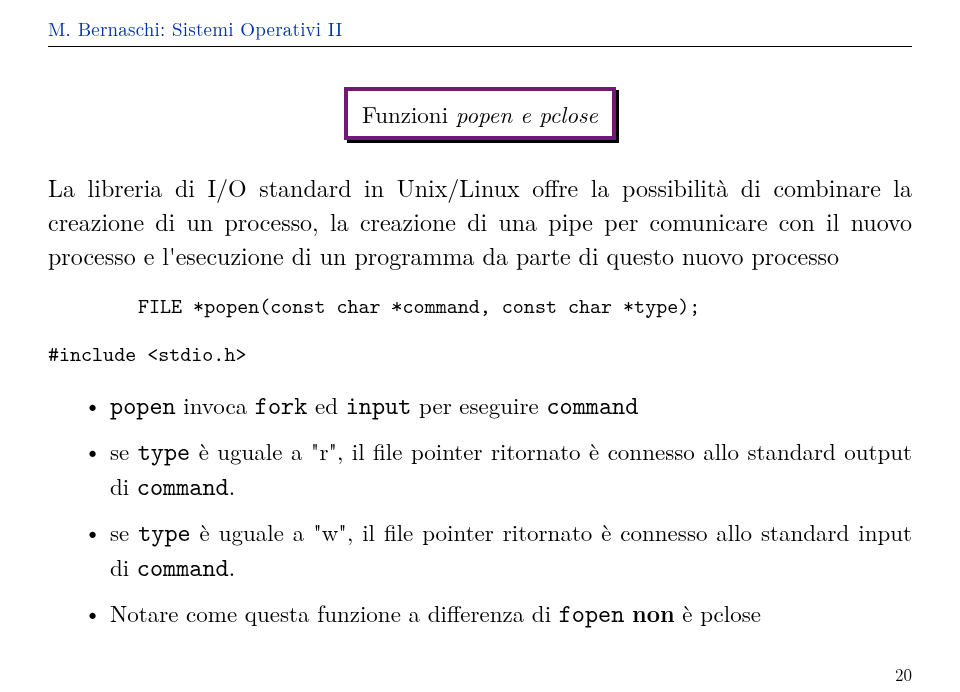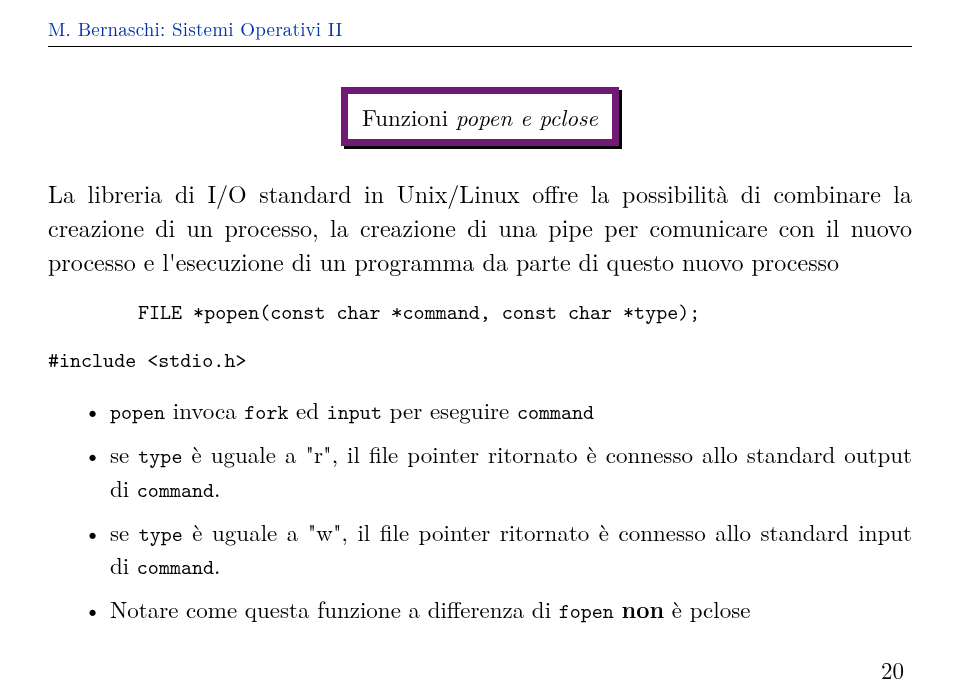--- a/index.html
+++ b/index.html
@@ -29,34 +29,34 @@
     border: 0;
     border-top: 1px solid #000;
     margin: 0 0 40px 0;
   }
   .title-wrap {
     text-align: center;
     margin-bottom: 30px;
   }
   .title-box {
     display: inline-block;
-    border: 7px solid #701a75;
+    border: 4px solid #701a75;
     padding: 6px 14px;
     font-size: 23px;
     box-shadow: 3px 3px 0 #000;
   }
   .title-box .ital { font-style: italic; }
   .body-text {
     font-size: 24px;
     line-height: 1.42;
     text-align: justify;
   }
   .mono {
     font-family: "Latin Modern Mono", "Courier New", monospace;
-    font-size: 21px;
+    font-size: 25px;
   }
   .code-line {
     font-family: "Latin Modern Mono", "Courier New", monospace;
     font-size: 21px;
     margin: 20px 0 20px 0;
   }
   .code-indent {
     margin-left: 90px;
   }
   ul.bullets {
@@ -76,22 +76,22 @@
     content: "•";
     position: absolute;
     left: 0;
     top: 0;
     font-size: 22px;
   }
   .bold { font-weight: bold; }
   .page-num {
     position: absolute;
     bottom: 18px;
-    right: 56px;
-    font-size: 23px;
+    right: 48px;
+    font-size: 17px;
   }
 </style>
 </head>
 <body>
 
 <div class="page">
 
   <div class="header-line">M. Bernaschi: Sistemi Operativi II</div>
   <hr class="hr">
 

